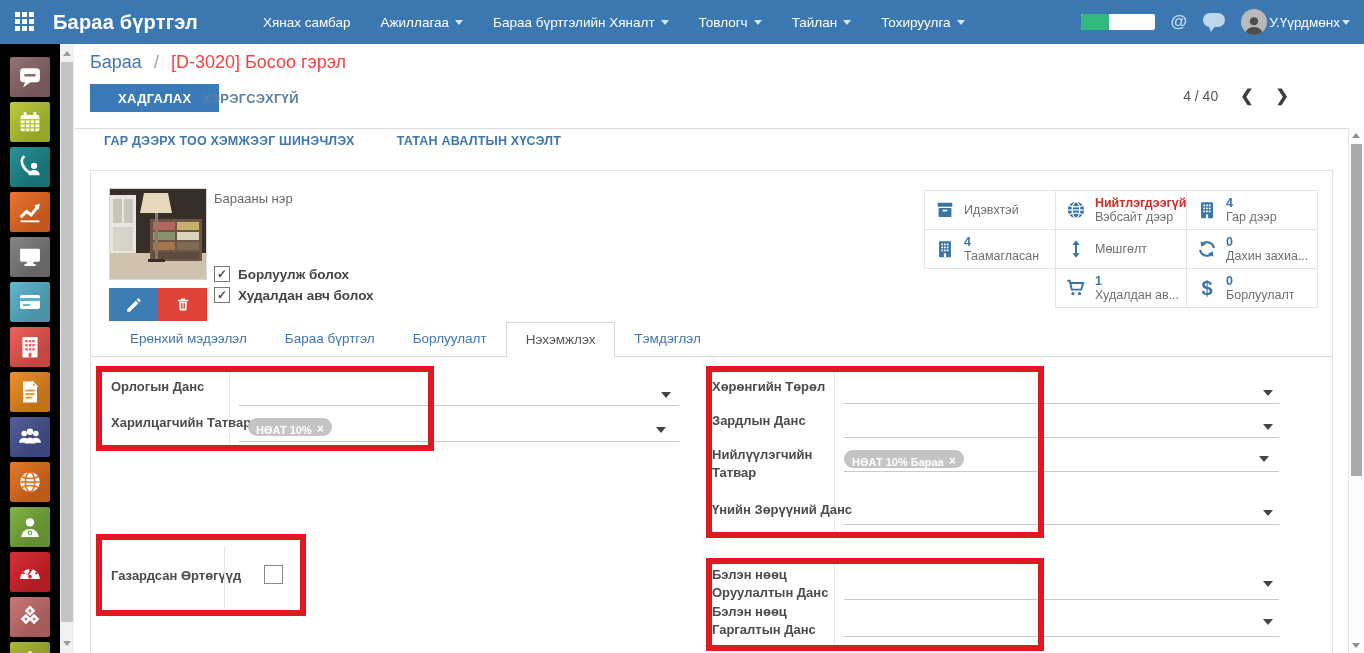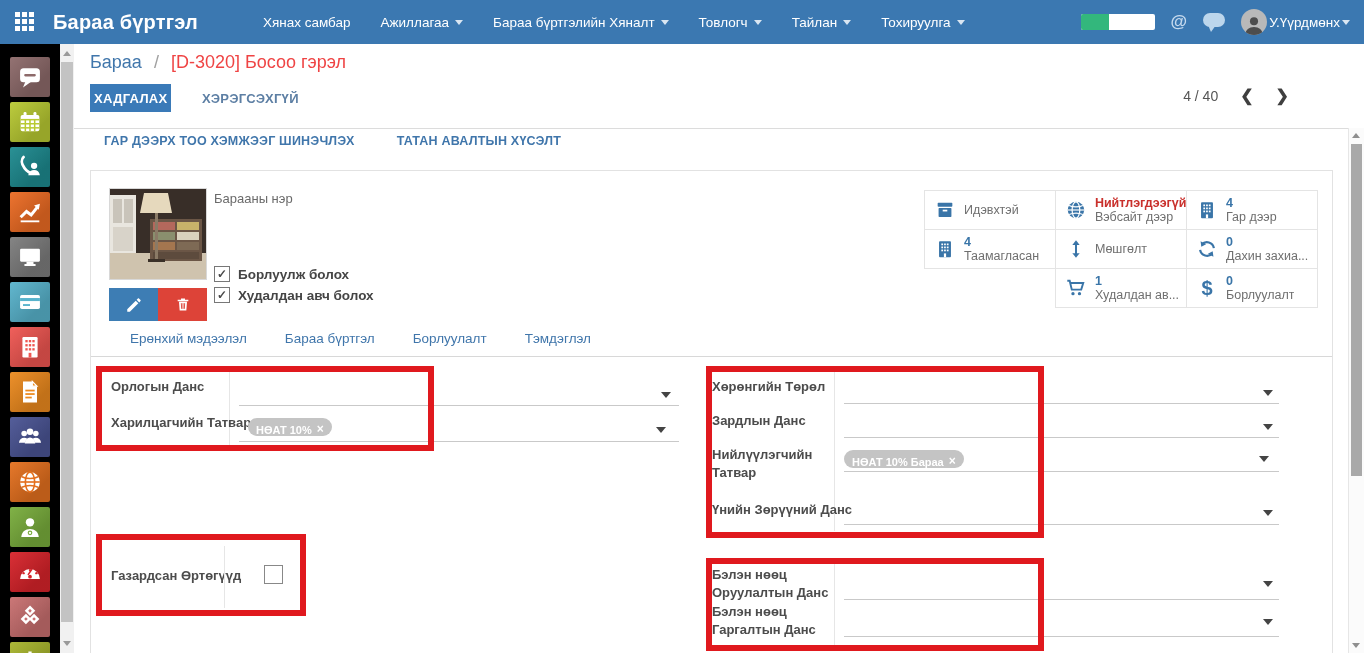--- a/index.html
+++ b/index.html
@@ -27,21 +27,21 @@
   .appbar-scroll{position:absolute;left:60px;top:44px;width:14px;bottom:0;background:#f1f1f1;z-index:20;}
   .sb-up{position:absolute;left:3px;top:7px;width:0;height:0;border-left:4px solid transparent;border-right:4px solid transparent;border-bottom:5px solid #9a9a9a;}
   .sb-dn{position:absolute;left:3px;bottom:7px;width:0;height:0;border-left:4px solid transparent;border-right:4px solid transparent;border-top:5px solid #9a9a9a;}
   .appbar-thumb{position:absolute;left:1px;top:18px;width:12px;height:560px;background:#c3c3c3;}
   
   .main{position:absolute;left:74px;top:44px;right:0;bottom:0;background:#fff;}
   .breadcrumb{position:absolute;left:16px;top:8px;font-size:18px;white-space:nowrap;}
   .bc-parent{color:#4076ab;cursor:pointer;}
   .bc-sep{color:#a0a0a0;margin:0 7px;}
   .bc-current{color:#ef4444;}
-  .btn-save{position:absolute;left:16px;top:40px;height:28px;padding:0 4px;background:#3a7ab8;color:#fff;font-size:13px;font-weight:bold;border:none;letter-spacing:.3px;cursor:pointer;display:flex;align-items:center;}
+  .btn-save{position:absolute;left:16px;top:40px;height:28px;padding:0 28px;background:#3a7ab8;color:#fff;font-size:13px;font-weight:bold;border:none;letter-spacing:.3px;cursor:pointer;display:flex;align-items:center;}
   .btn-discard{position:absolute;left:116px;top:40px;height:28px;padding:0 12px;background:none;border:none;color:#5d7fa4;font-size:13px;font-weight:bold;letter-spacing:.3px;cursor:pointer;display:flex;align-items:center;}
   .pager{position:absolute;right:75px;top:44px;display:flex;align-items:center;gap:22px;color:#555;font-size:14px;}
   .pg-ch{font-size:16px;font-weight:bold;color:#3f3f3f;cursor:pointer;line-height:1;}
   .hrule{position:absolute;left:0;top:84px;right:15px;border-top:1px solid #dcdcdc;}
   .action-links{position:absolute;left:30px;top:90px;display:flex;gap:42px;font-size:12.5px;font-weight:bold;color:#4076ab;letter-spacing:.2px;}
   .action-links span{cursor:pointer;white-space:nowrap;}
   
   .mscroll{position:absolute;right:0;top:84px;bottom:0;width:15px;background:#fbfbfb;border-left:1px solid #e6e6e6;}
   .ms-up{position:absolute;left:3px;top:5px;width:0;height:0;border-left:4px solid transparent;border-right:4px solid transparent;border-bottom:5px solid #8f8f8f;}
   .ms-dn{position:absolute;left:3px;bottom:5px;width:0;height:0;border-left:4px solid transparent;border-right:4px solid transparent;border-top:5px solid #8f8f8f;}
@@ -480,20 +480,21 @@
               <span class="stat-lbl">Борлуулалт</span>
             </span>
           </div>
         </div>
       </div>
 
     <div class="tabbar" id="tabBar">
         <div class="tab">Ерөнхий мэдээлэл</div>
         <div class="tab">Бараа бүртгэл</div>
         <div class="tab">Борлуулалт</div>
+        <div class="tab active">Нэхэмжлэх</div>
         <div class="tab">Тэмдэглэл</div>
       </div>
 
     <div class="flabel" style="left:20px;top:207px">Орлогын Данс</div>
     <div class="vsep" style="left:138px;top:198px;height:80px"></div>
     <div class="uline" style="left:148px;top:234px;width:440px"></div>
     <div class="fcaret" style="left:570px;top:221px"></div>
 
     <div class="flabel" style="left:20px;top:243px">Харилцагчийн Татвар</div>
     <div class="tag" style="left:157px;top:247px">

